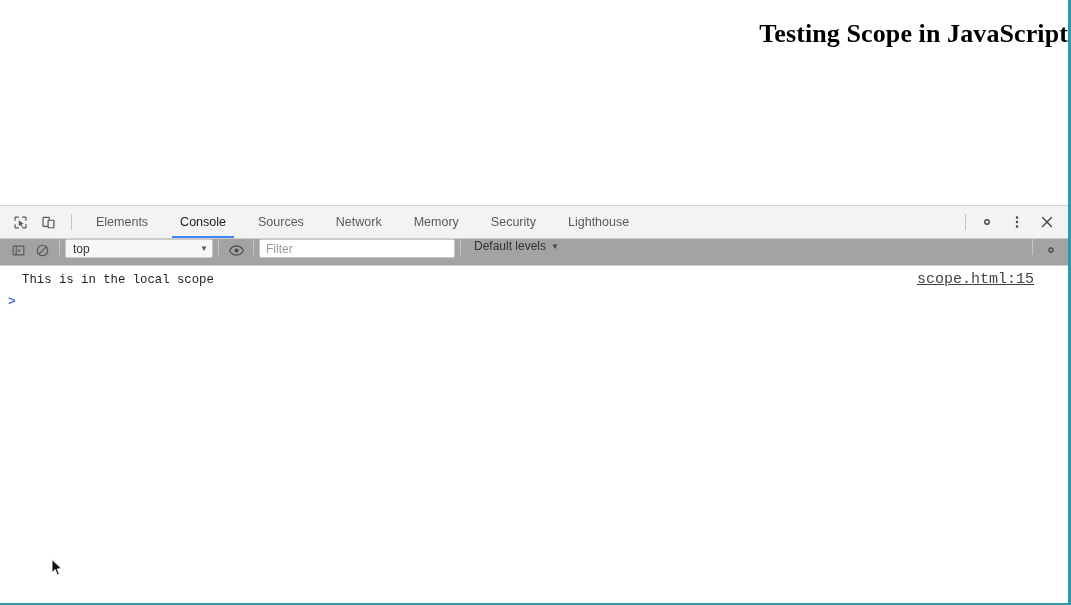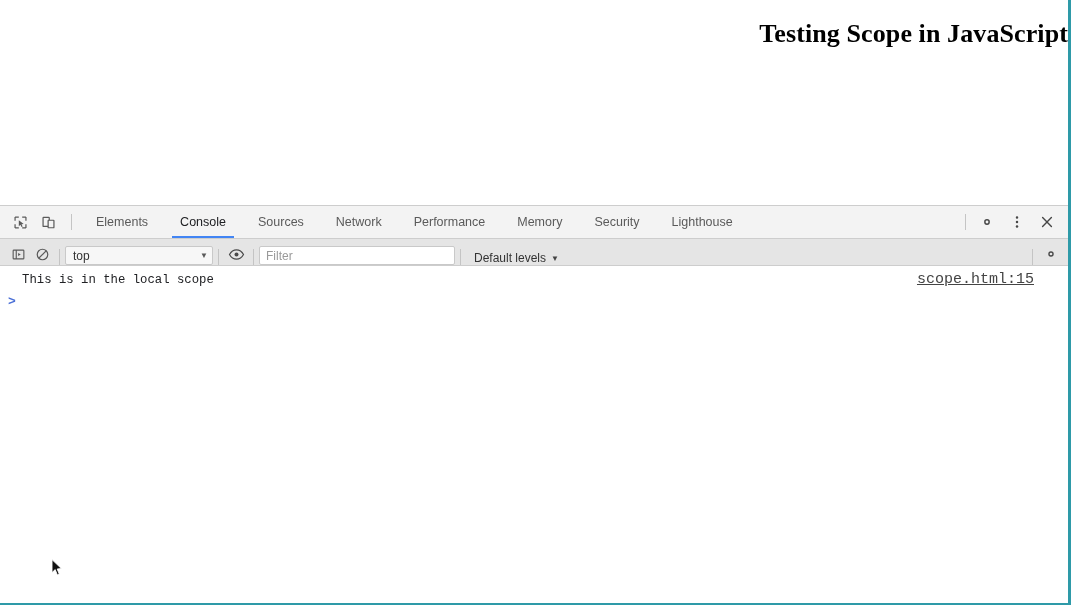--- a/index.html
+++ b/index.html
@@ -129,24 +129,24 @@
     display: flex;
     align-items: center;
     justify-content: center;
     cursor: pointer;
   }
 
   
   #console-toolbar {
     height: 26px;
     min-height: 26px;
-    background: #e5e5e5;
+    background: #a3a3a3;
     border-bottom: 1px solid #cdcdcd;
     display: flex;
-    align-items: flex-end;
+    align-items: flex-start;
     padding: 0 4px 0 6px;
     gap: 0;
   }
   .ct-btn {
     width: 24px;
     height: 22px;
     display: flex;
     align-items: center;
     justify-content: center;
     cursor: pointer;
@@ -306,23 +306,20 @@
             <span>Elements</span>
           </div>
         <div class="tab active">
             <span>Console</span>
           </div>
         <div class="tab">
             <span>Sources</span>
           </div>
         <div class="tab">
             <span>Network</span>
-          </div>
-        <div class="tab">
-            <span>Performance</span>
           </div>
         <div class="tab">
             <span>Memory</span>
           </div>
         <div class="tab">
             <span>Security</span>
           </div>
         <div class="tab">
             <span>Lighthouse</span>
           </div>

